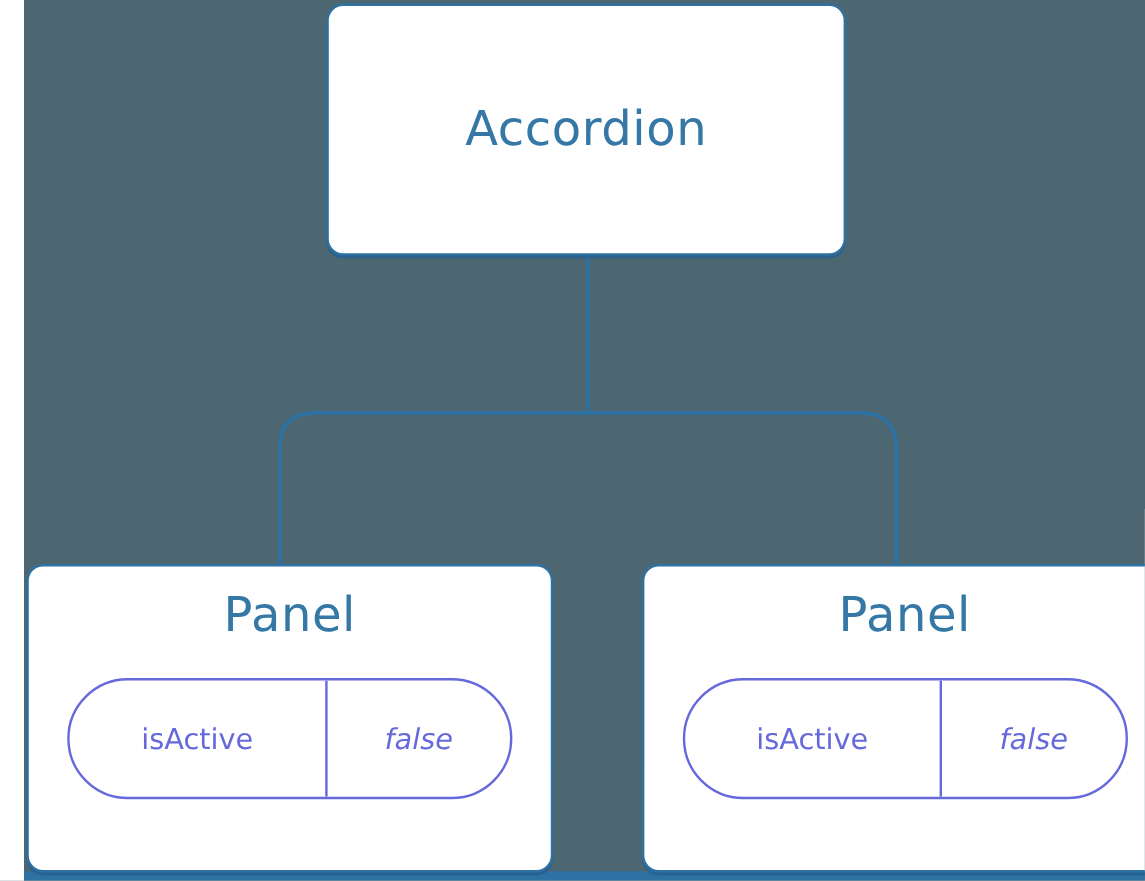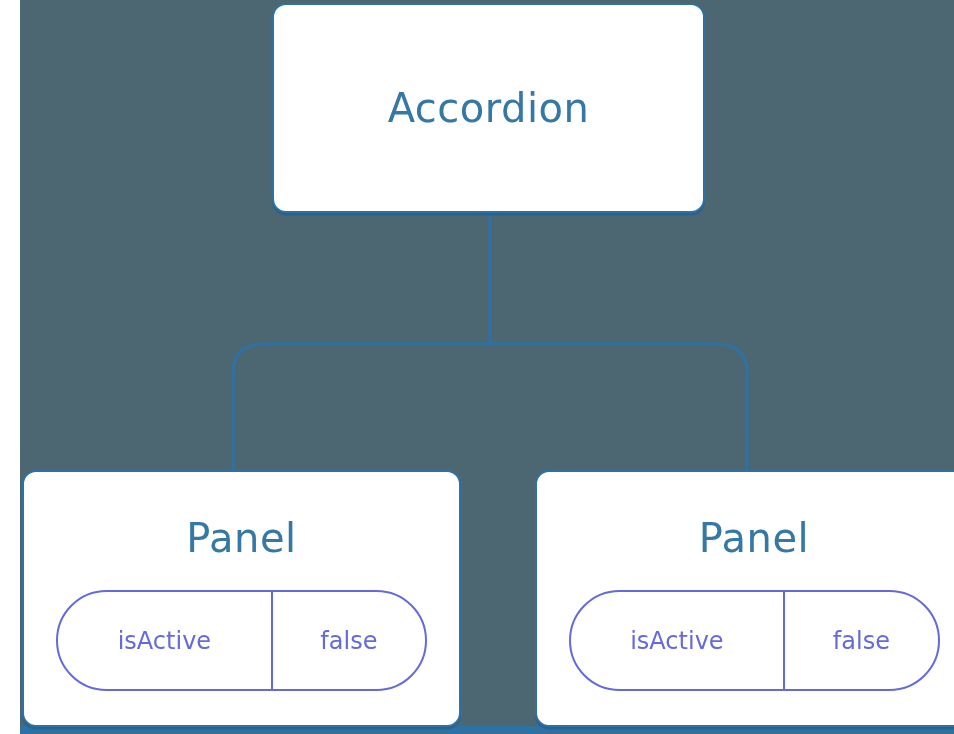--- a/index.html
+++ b/index.html
@@ -44,21 +44,21 @@
   .node-title{
     color:var(--node-text);
     font-size:40px;
     font-weight:500;
     line-height:1;
     letter-spacing:0.5px;
   }
   .node-panel{
     top:470px;width:439px;height:257px;
     display:flex;flex-direction:column;align-items:center;
-    padding-top:46px;
+    padding-top:21px;
   }
   .node-panel.left{left:2px;}
   .node-panel.right{left:515px;width:438px;}
   .prop-pill{
     margin-top:32px;
     width:371px;height:101px;
     border:2.5px solid var(--prop-accent);
     border-radius:999px;
     box-sizing:border-box;
     display:flex;
@@ -67,21 +67,21 @@
   .prop-cell{
     display:flex;align-items:center;justify-content:center;
     color:var(--prop-accent);
     font-size:24px;
     line-height:1;
   }
   .prop-cell.name{
     width:58.3%;
     border-right:2.5px solid var(--prop-accent);
   }
-  .prop-cell.value{width:41.7%;}
+  .prop-cell.value{width:41.7%;font-style:italic;}
   .bottom-bar{
     position:absolute;
     left:0;top:726px;width:954px;height:8px;
     background:var(--bottom-bar);
   }
 </style>
 </head>
 <body>
 
 <div class="stage">

